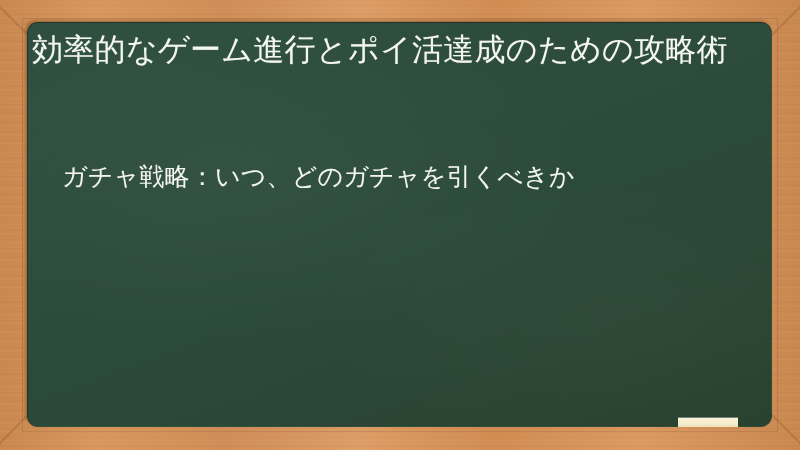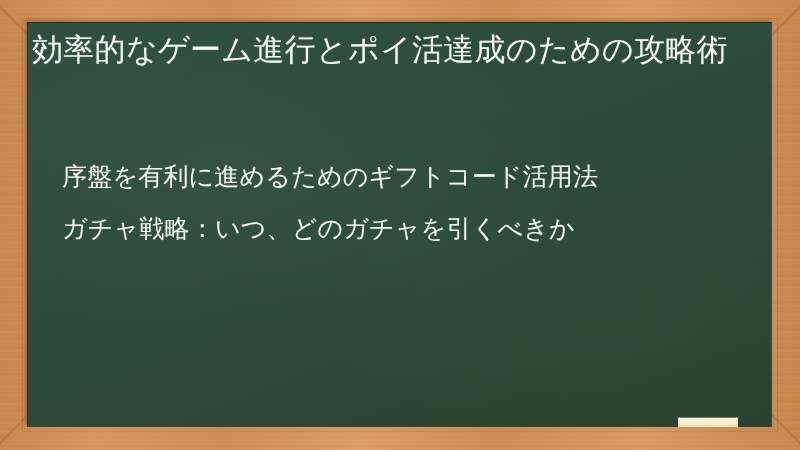--- a/index.html
+++ b/index.html
@@ -83,20 +83,21 @@
       radial-gradient(ellipse 70% 60% at 28% 38%, rgba(255,255,255,0.030), rgba(255,255,255,0) 70%),
       radial-gradient(ellipse 60% 50% at 78% 72%, rgba(255,255,255,0.018), rgba(255,255,255,0) 70%),
       linear-gradient(160deg, #2f5040 0%, #2c4a38 55%, #29412f 100%);
     box-shadow:
       inset 0 1px 0 rgba(0,0,0,0.35),
       inset 1px 0 0 rgba(0,0,0,0.30),
       inset -1px 0 0 rgba(255,255,255,0.05),
       inset 0 -1px 0 rgba(255,255,255,0.04),
       -2px -2px 3px rgba(90,50,20,0.35);
     overflow: hidden;
+    border-radius: 11px;
   }
 
   
   #content {
     position: absolute;
     left: 0;
     top: 0;
     width: 745px;
     height: 405px;
   }
@@ -154,21 +155,20 @@
   <div class="miter br"></div>
 
   <div id="frame-bevel"></div>
 
   <div id="board">
     <div id="content">
 
       <div id="title">効率的なゲーム進行とポイ活達成のための攻略術</div>
 
       <div id="bullets">
-        <div class="bullet-line">序盤を有利に進めるためのギフトコード活用法</div>
         <div class="bullet-line">ガチャ戦略：いつ、どのガチャを引くべきか</div>
       </div>
 
     </div>
 
     <div id="chalk-stick"></div>
   </div>
 
 </div>
 

